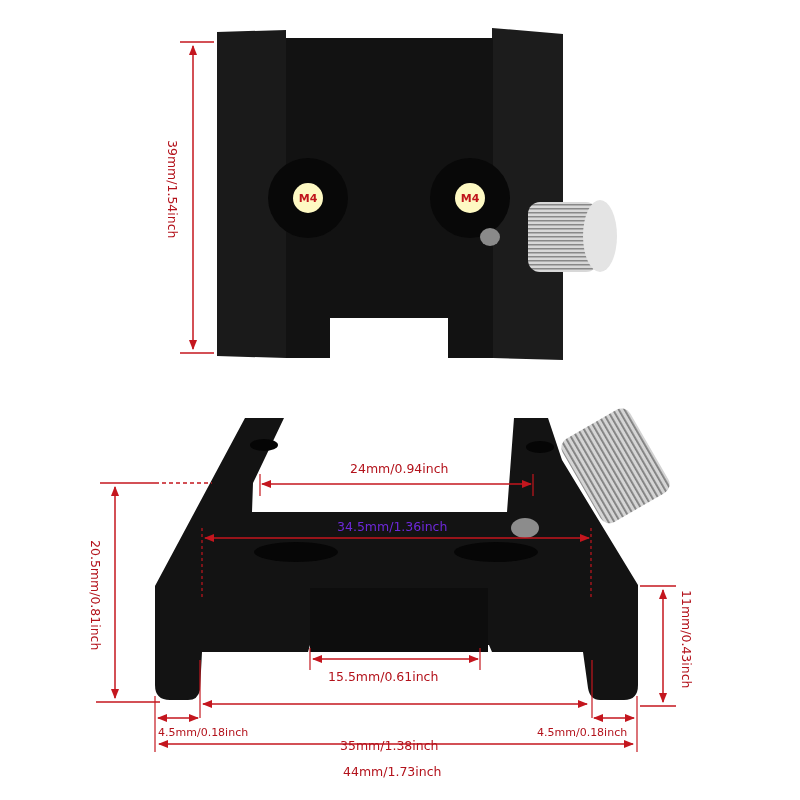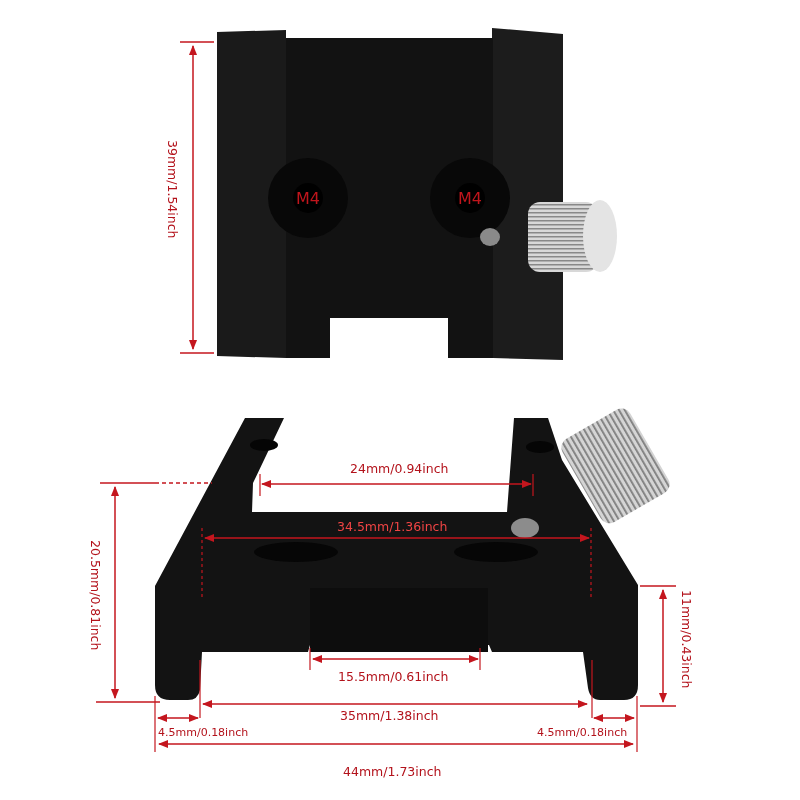--- a/index.html
+++ b/index.html
@@ -1,22 +1,22 @@
 <!DOCTYPE html>
 <html><head>
 <meta charset="utf-8">
 <style>
   html, body { margin:0; padding:0; background:#ffffff; }
   body { width:800px; height:800px; position:relative; overflow:hidden; font-family:"Liberation Sans", sans-serif; }
   .stage { position:absolute; left:0; top:0; width:800px; height:800px; }
   .lbl { position:absolute; color:#b3121b; font-size:12.5px; white-space:nowrap; font-family:"DejaVu Sans", sans-serif; }
   .lbl.sm { font-size:11px; }
   .lbl.v { transform-origin:left top; transform:rotate(90deg); }
-  .lbl.on-dark { color:#ef4444; }
-  .m4 { position:absolute; width:30px; height:30px; border-radius:50%; background:#000000; color:#c0151c; font-size:16px; font-weight:normal; display:flex; align-items:center; justify-content:center; font-family:"DejaVu Sans", sans-serif; }
+  .lbl.on-dark { color:#6d28d9; }
+  .m4 { position:absolute; width:30px; height:30px; border-radius:50%; background:#fef9c3; color:#c0151c; font-size:11px; font-weight:bold; display:flex; align-items:center; justify-content:center; font-family:"DejaVu Sans", sans-serif; }
 </style>
 </head>
 <body>
 
 <div class="stage">
   <svg width="800" height="800" viewBox="0 0 800 800" style="position:absolute;left:0;top:0">
     <defs>
       <marker id="ar" viewBox="0 0 10 10" refX="9" refY="5" markerWidth="7" markerHeight="7" orient="auto-start-reverse">
         <path d="M0,1 L10,5 L0,9 z" fill="#c4161e"></path>
       </marker>
@@ -109,20 +109,20 @@
     </g>
   </svg>
 
   <div class="m4" style="left:293px;top:183px">M4</div>
   <div class="m4" style="left:455px;top:183px">M4</div>
 
   <div class="lbl v" style="left:180px;top:140px">39mm/1.54inch</div>
 
   <div class="lbl" style="left:350px;top:461px">24mm/0.94inch</div>
   <div class="lbl on-dark" style="left:337px;top:519px">34.5mm/1.36inch</div>
-  <div class="lbl" style="left:338px;top:669px">15.5mm/0.61inch</div>
+  <div class="lbl" style="left:328px;top:669px">15.5mm/0.61inch</div>
   <div class="lbl v" style="left:103px;top:540px">20.5mm/0.81inch</div>
   <div class="lbl v" style="left:694px;top:590px">11mm/0.43inch</div>
-  <div class="lbl" style="left:340px;top:708px">35mm/1.38inch</div>
+  <div class="lbl" style="left:340px;top:738px">35mm/1.38inch</div>
   <div class="lbl sm" style="left:158px;top:726px">4.5mm/0.18inch</div>
   <div class="lbl sm" style="left:537px;top:726px">4.5mm/0.18inch</div>
   <div class="lbl" style="left:343px;top:764px">44mm/1.73inch</div>
 </div>
 
 </body></html>

